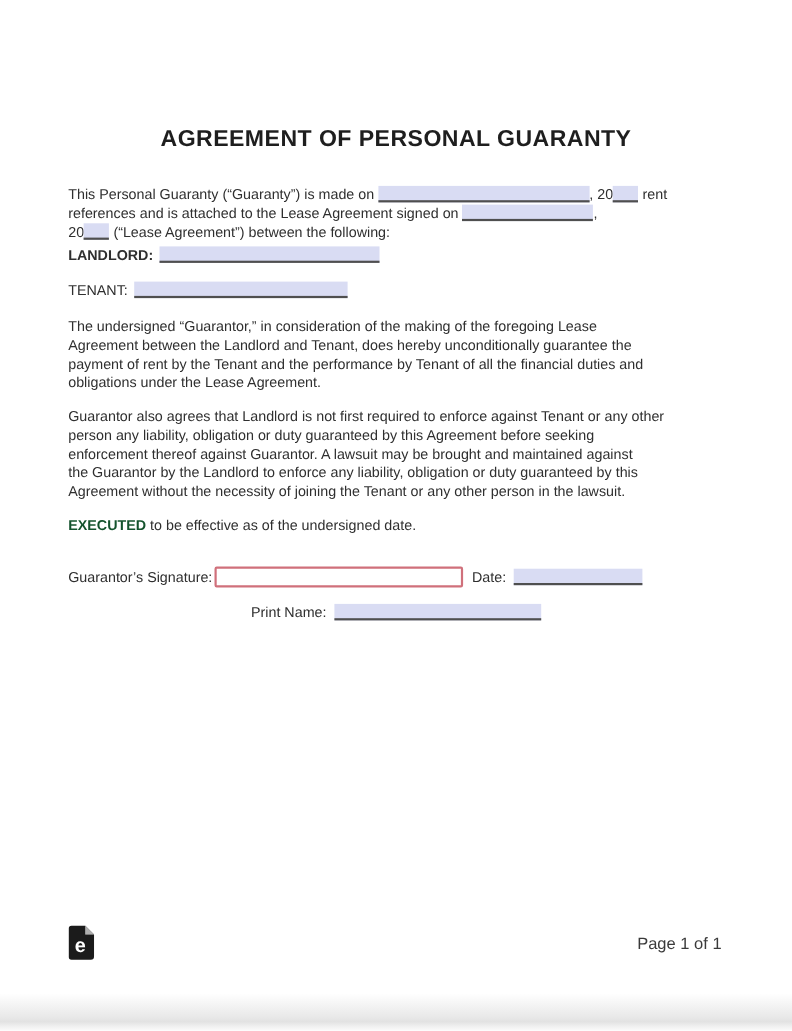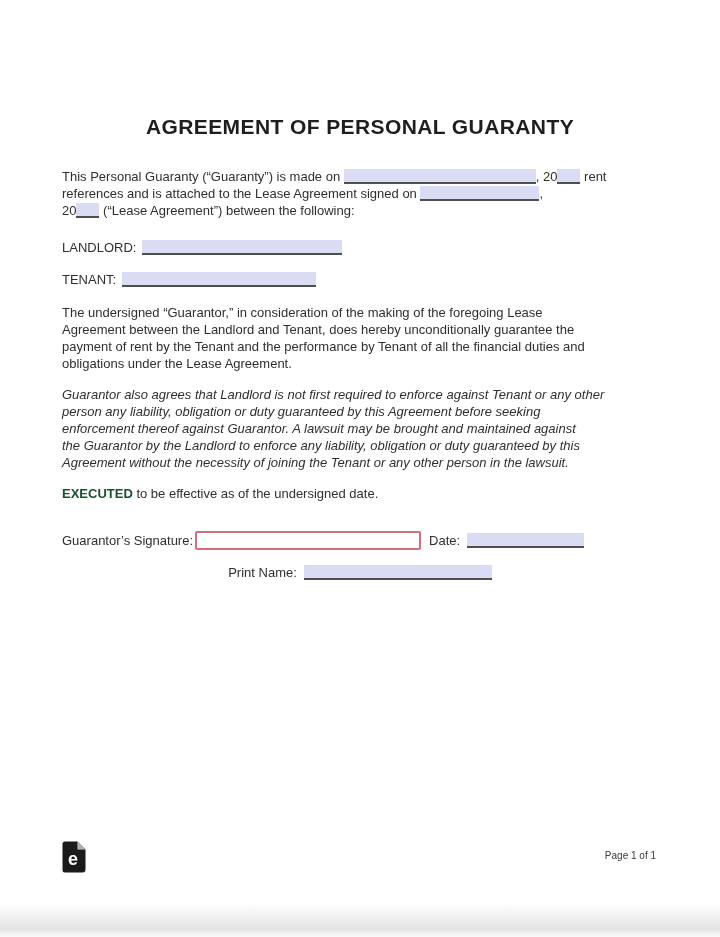--- a/index.html
+++ b/index.html
@@ -28,25 +28,25 @@
     color: #1e1e1e;
   }
   .body-text, .intro-line, .field-row, .executed-line, .sig-row, .print-row {
     font-size: 13px;
     line-height: 17px;
     color: #2f2f2f;
   }
   .para { white-space: pre-line; }
   .intro-block { margin-top: 29px; }
   .p-guarantee { margin-top: 16px; }
-  .p-enforcement { margin-top: 14px; font-style: italic; }
+  .p-enforcement { margin-top: 14px; }
   .p-additional { margin-top: 16px; }
   .executed-line { margin-top: 14px; }
   .executed-line strong { color: #14532d; }
-  .row-landlord { margin-top: 20px; }
+  .row-landlord { margin-top: 4px; font-weight: bold; }
   .row-tenant { margin-top: 15px; }
   .sig-row { margin-top: 29px; }
   .print-row { margin-top: 14px; text-align: center; }
 
   .blank {
     display: inline-block;
     background: #d9dcf3;
     border-bottom: 2px solid #4f4f4f;
     height: 15px;
     vertical-align: -3px;
@@ -71,21 +71,21 @@
   .date-label { margin-left: 8px; }
 
   .footer-logo {
     position: absolute;
     left: 62px; top: 841px;
     width: 24px; height: 32px;
   }
   .page-indicator {
     position: absolute;
     right: 64px; top: 850px;
-    font-size: 10px;
+    font-size: 15px;
     color: #3a3a3a;
   }
   .page-bottom-shadow {
     position: absolute;
     left: 0; right: 0; bottom: 0;
     height: 34px;
     background: linear-gradient(to bottom,
       rgba(255,255,255,0) 0%,
       #e9e9e9 62%,
       #e2e2e2 76%,

